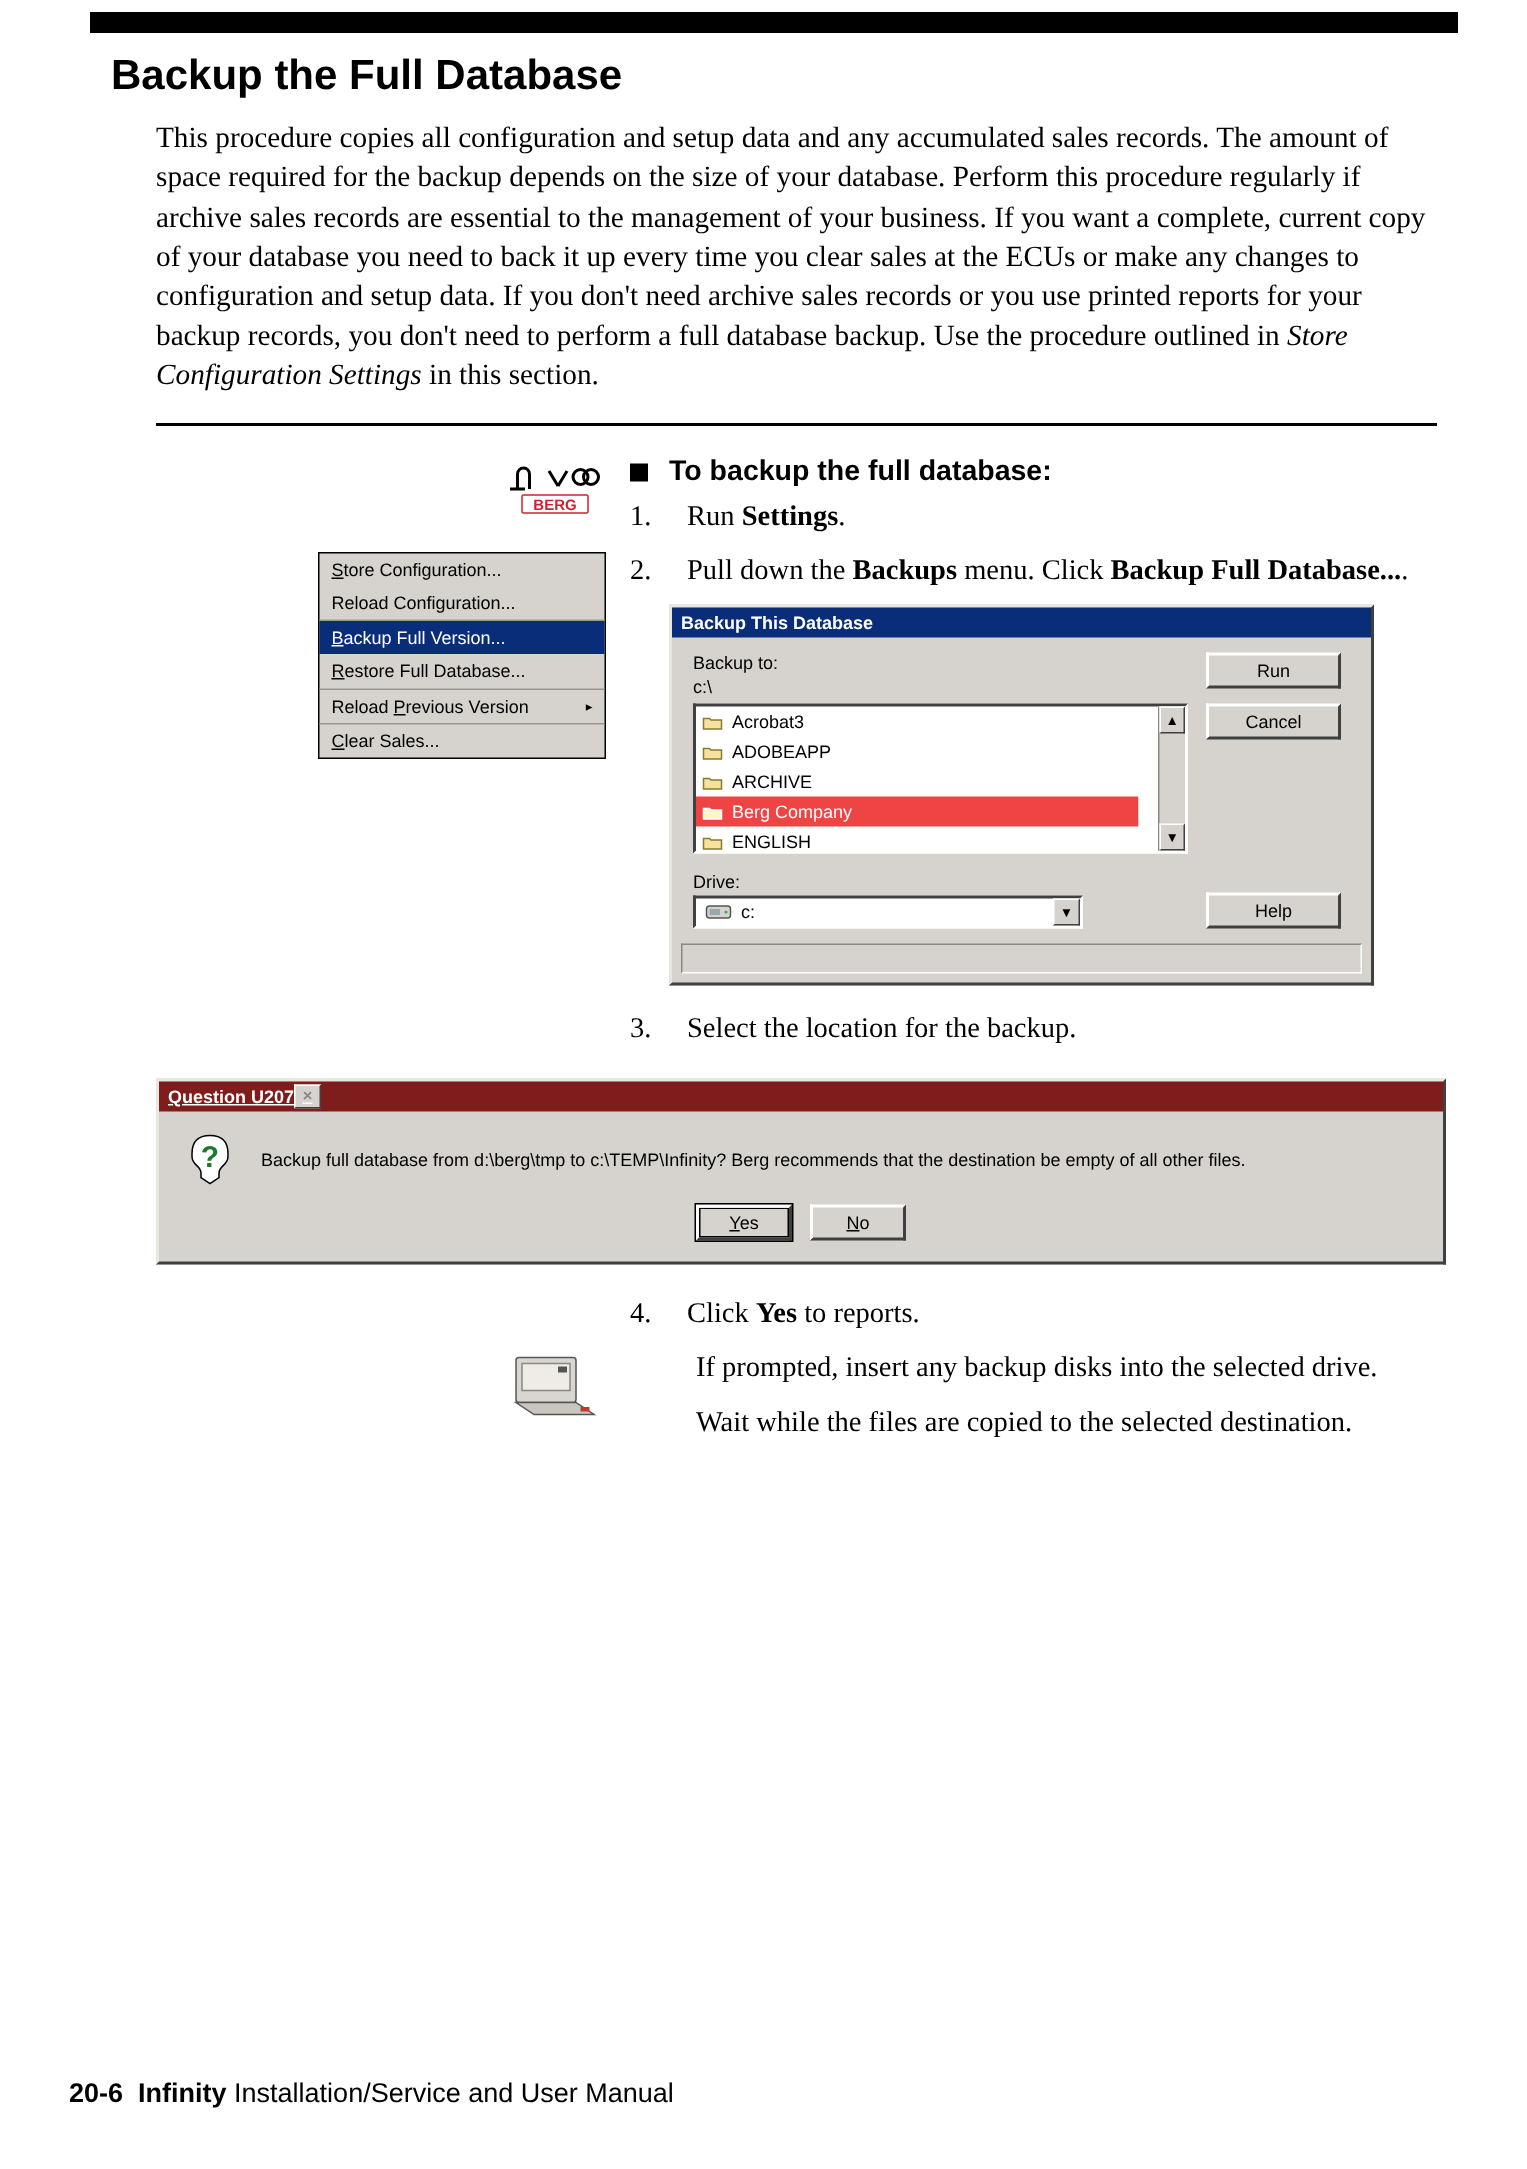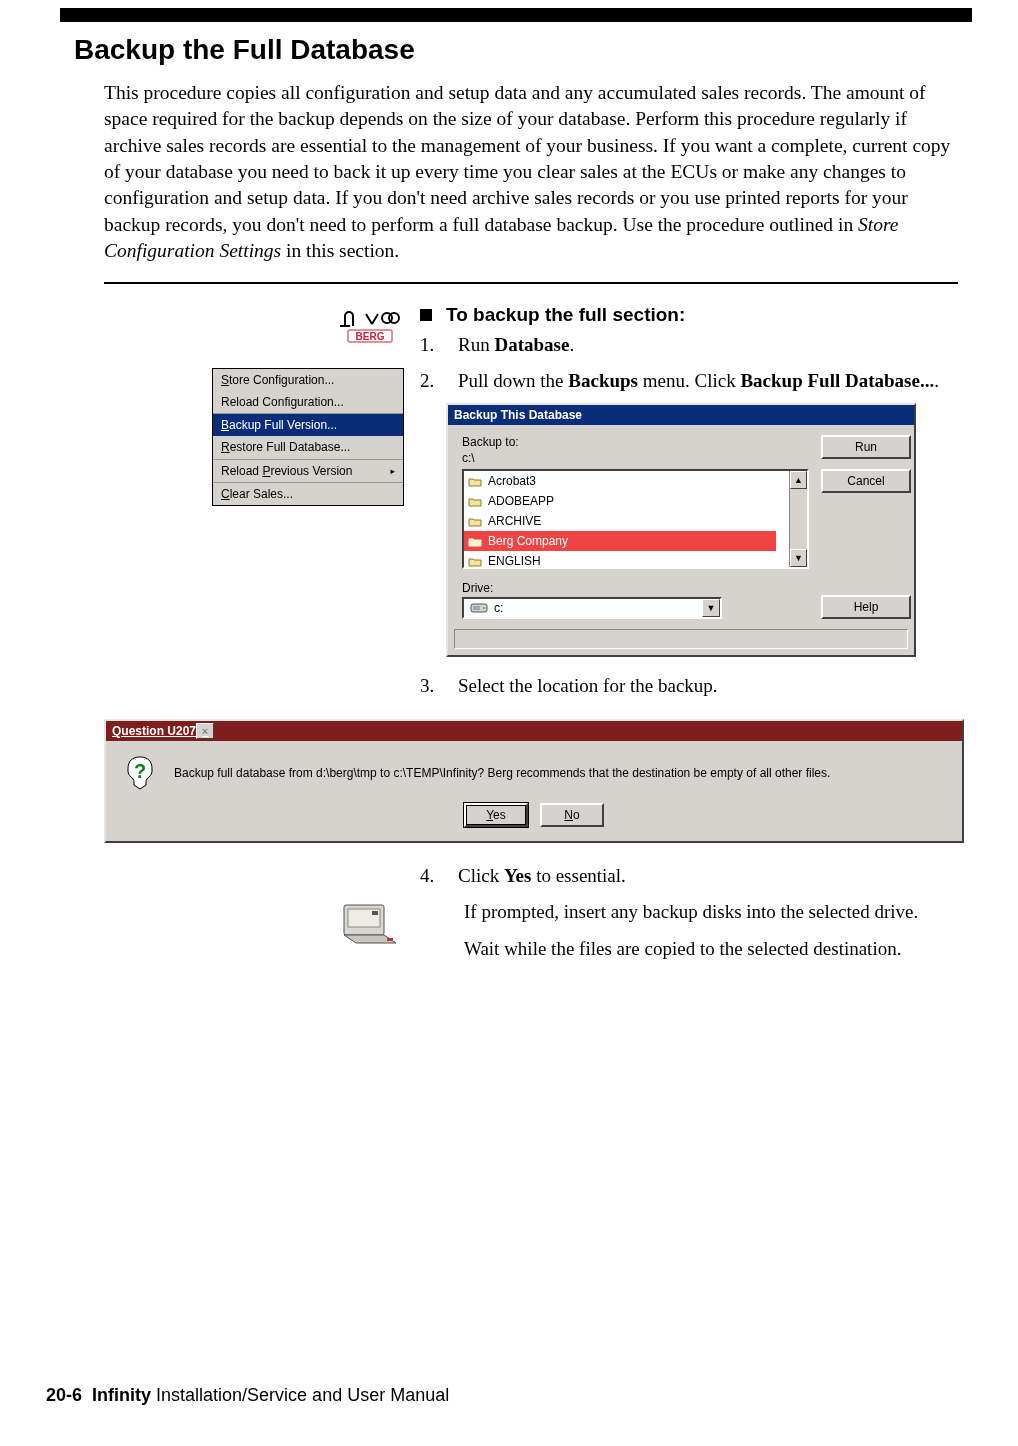--- a/index.html
+++ b/index.html
@@ -123,21 +123,21 @@
   }
   .dlg .titlebar {
     background: #0a2d7a;
     color: #fff;
     font-weight: 700;
     padding: 3px 6px;
     font-size: 12px;
   }
   .dlg .body {
     display: flex;
-    padding: 10px 3px 4px 14px;
+    padding: 10px 20px 4px 14px;
     gap: 12px;
   }
   .dlg .left { flex: 1; }
   .dlg .right { width: 90px; display: flex; flex-direction: column; gap: 10px; }
   .winbtn {
     background: #d6d3ce;
     border-top: 2px solid #fff;
     border-left: 2px solid #fff;
     border-right: 2px solid #404040;
     border-bottom: 2px solid #404040;
@@ -302,27 +302,27 @@
             <circle cx="53" cy="8" r="5" stroke="#000" stroke-width="2" fill="none"></circle>
             <circle cx="60" cy="8" r="5" stroke="#000" stroke-width="2" fill="none"></circle>
             <rect x="14" y="20" width="44" height="12" rx="1" fill="#fff" stroke="#c23"></rect>
             <text x="36" y="30" text-anchor="middle" font-family="Arial" font-size="10" font-weight="700" fill="#c23">BERG</text>
           </svg>
         </div>
       </div>
       <div class="right-col">
         <div class="bullet-line">
           <span class="sq"></span>
-          <span>To backup the full section:</span>
+          <span>To backup the full database:</span>
         </div>
         <ol class="steps">
           <li>
             <span class="num">1.</span>
             <span class="txt">
-              <span>Run </span><span class="bold">Database</span><span>.</span>
+              <span>Run </span><span class="bold">Settings</span><span>.</span>
             </span>
           </li>
         </ol>
       </div>
 
       <div class="left-col">
         <div class="menu">
           <div class="grp">
             <div class="item">
               <span><span class="uline">S</span><span>tore Configuration...</span></span>
@@ -488,21 +488,21 @@
             <path d="M6 38 L46 38 L58 46 L18 46 Z" fill="#c9c6bf" stroke="#555"></path>
             <rect x="49" y="41" width="6" height="3" fill="#c33"></rect>
           </svg>
         </div>
       </div>
       <div class="right-col">
         <ol class="steps">
           <li>
             <span class="num">4.</span>
             <span class="txt">
-              <span>Click </span><span class="bold">Yes</span><span> to essential.</span>
+              <span>Click </span><span class="bold">Yes</span><span> to reports.</span>
             </span>
           </li>
         </ol>
         <p class="inset" style="margin:6px 0 12px 44px; line-height:1.35">If prompted, insert any backup disks into the selected drive.</p>
         <p class="inset" style="margin:0 0 0 44px; line-height:1.35">Wait while the files are copied to the selected destination.</p>
       </div>
 
     </div>
   </div>
 

